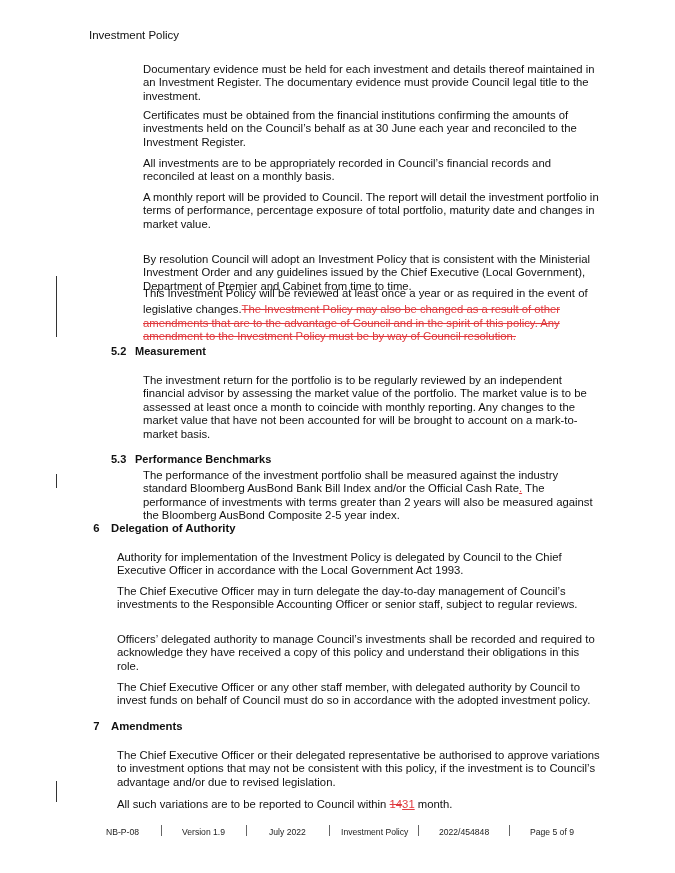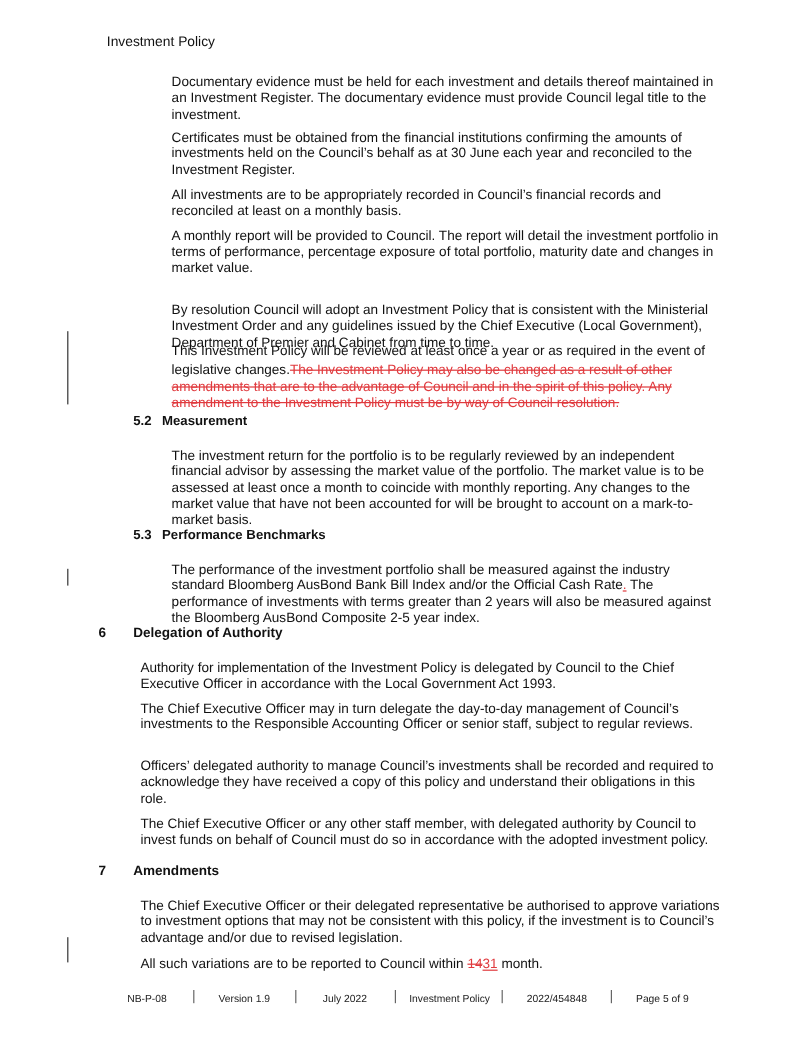--- a/index.html
+++ b/index.html
@@ -6,21 +6,21 @@
     body {
       width: 675px; height: 873px; position: relative; overflow: hidden;
       font-family: "Liberation Sans", sans-serif; color: #111111;
       font-size: 11.3px; line-height: 13.4px;
     }
     .header { position: absolute; left: 89px; top: 29px; font-size: 11.5px; }
     .p { position: absolute; left: 135px; width: 460px; margin: 8px; }
     .p.wide { left: 109px; width: 485px; }
     .h2 { position: absolute; left: 111px; font-weight: bold; font-size: 11px; }
     .h2 .num { display: inline-block; width: 24px; }
-    .h1 { position: absolute; left: 82px; font-weight: bold; font-size: 11.3px; }
+    .h1 { position: absolute; left: 82px; font-weight: bold; font-size: 11.3px; text-align: center; }
     .h1 .num { display: inline-block; width: 29px; }
     .del { color: #e03a3e; text-decoration: line-through; }
     .ins { color: #e03a3e; text-decoration: underline; }
     .changebar { position: absolute; left: 56px; width: 1px; background: #333333; }
     .footer { position: absolute; top: 826px; left: 0; width: 675px; font-size: 8.6px; color: #222; }
     .footer span { position: absolute; white-space: nowrap; text-align: center; }
     .footer .sep { width: 1px; height: 11px; background: #666; top: -1px; }
   </style>
 </head>
 <body>
@@ -37,21 +37,21 @@
 <p class="p" style="top:279px">
   <span>This Investment Policy will be reviewed at least once a year or as required in the event of</span><br>
   <span style="display:inline-block;margin-top:3px">legislative changes. </span><span class="del">The Investment Policy may also be changed as a result of other amendments that are to the advantage of Council and in the spirit of this policy. Any amendment to the Investment Policy must be by way of Council resolution.</span>
 </p>
 
 <div class="h2" style="top:345px">
   <span class="num">5.2</span><span>Measurement</span>
 </div>
 <p class="p" style="top:366px">The investment return for the portfolio is to be regularly reviewed by an independent financial advisor by assessing the market value of the portfolio. The market value is to be assessed at least once a month to coincide with monthly reporting. Any changes to the market value that have not been accounted for will be brought to account on a mark-to-market basis.</p>
 
-<div class="h2" style="top:440px">
+<div class="h2" style="top:453px">
   <span class="num">5.3</span><span>Performance Benchmarks</span>
 </div>
 <div class="changebar" style="top:474px;height:14px"></div>
 <p class="p" style="top:461px">
   <span>The performance of the investment portfolio shall be measured against the industry standard Bloomberg AusBond Bank Bill Index and/or the Official Cash Rate</span><span class="ins">.</span><span> The performance of investments with terms greater than 2 years will also be measured against the Bloomberg AusBond Composite 2-5 year index.</span>
 </p>
 
 <div class="h1" style="top:522px">
   <span class="num">6</span><span>Delegation of Authority</span>
 </div>

